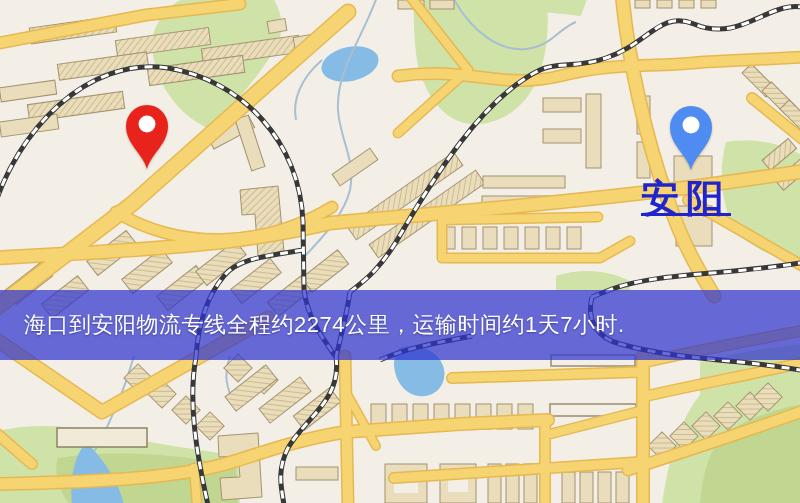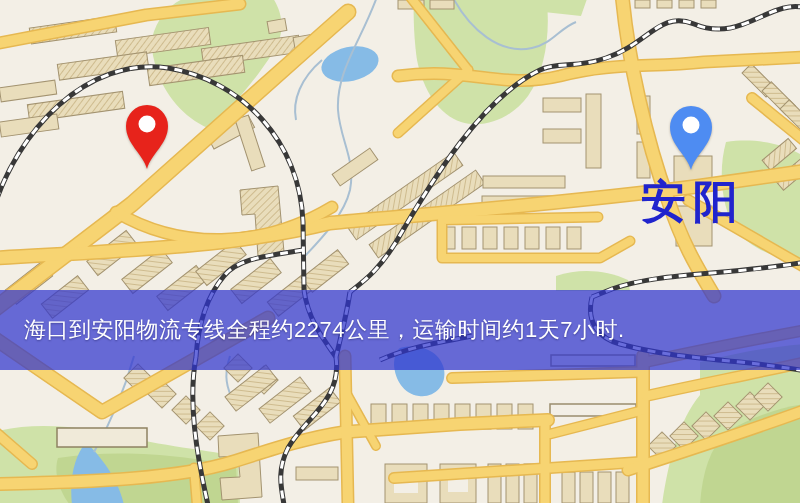--- a/index.html
+++ b/index.html
@@ -14,32 +14,32 @@
   .bd{fill:#e9ddbb;stroke:#a39370;stroke-width:1}
   .bh{fill:url(#hatch);stroke:#a39370;stroke-width:1}
   .bo{fill:none;stroke:#9a8d6e;stroke-width:1.5}
   .bo2{fill:#f0ead9;stroke:#8f8262;stroke-width:1.5}
   .bw{fill:#f3efe6;stroke:none}
   .rc{fill:none;stroke:#e6b851;stroke-linecap:round;stroke-linejoin:round}
   .ro{fill:none;stroke:#f7d472;stroke-linecap:round;stroke-linejoin:round}
   .rb{fill:none;stroke:#383838;stroke-width:5}
   .rd{fill:none;stroke:#ffffff;stroke-width:3;stroke-dasharray:8 7}
   
-  .banner{position:absolute;left:0;top:290px;width:800px;height:80px;
+  .banner{position:absolute;left:0;top:290px;width:800px;height:70px;
           background:rgba(47,52,206,0.72);display:flex;align-items:center;
           box-sizing:border-box;padding-left:24px;}
   .banner span{color:#fff;font-size:22px;letter-spacing:.5px;white-space:nowrap;
                text-shadow:0 1px 2px rgba(10,10,60,.4);}
   
   .pin{position:absolute;display:block;filter:drop-shadow(0 1px 1px rgba(60,40,20,.3));}
   .pin-origin{left:124px;top:98px;}
   .pin-dest{left:668px;top:99px;}
   .label{position:absolute;font-weight:bold;white-space:nowrap;line-height:1;}
   .label-origin{left:85px;top:177px;font-size:44px;color:#e60202;letter-spacing:1px;}
-  .label-dest{left:641px;top:179px;font-size:45px;color:#2024cd;letter-spacing:7px;}
+  .label-dest{left:641px;top:179px;font-size:38px;color:#2024cd;letter-spacing:7px;text-decoration:underline;}
 </style>
 </head>
 <body>
 
 <div class="stage">
 
   <svg class="map" width="800" height="503" viewBox="0 0 800 503">
     <defs>
       <pattern id="hatch" width="5" height="5" patternUnits="userSpaceOnUse" patternTransform="rotate(45)">
         <rect width="5" height="5" fill="#e9ddbb"></rect>

